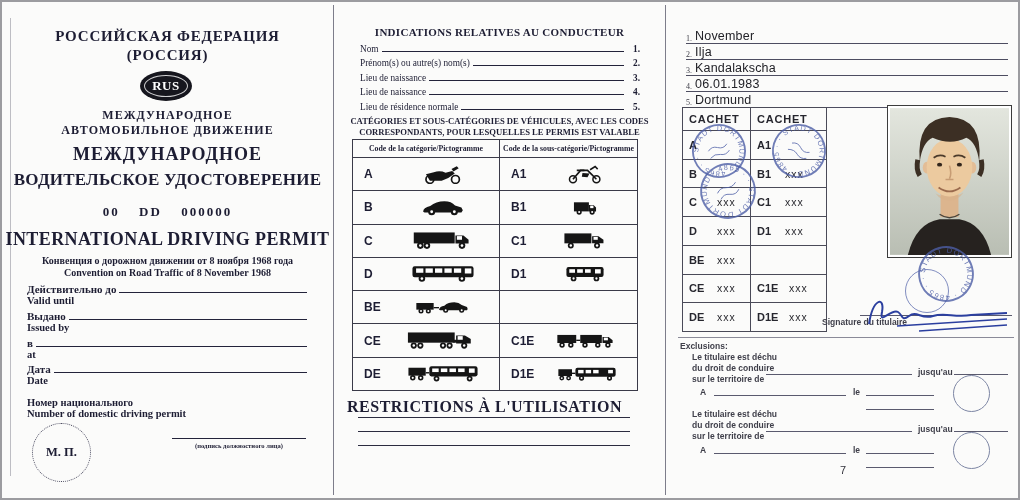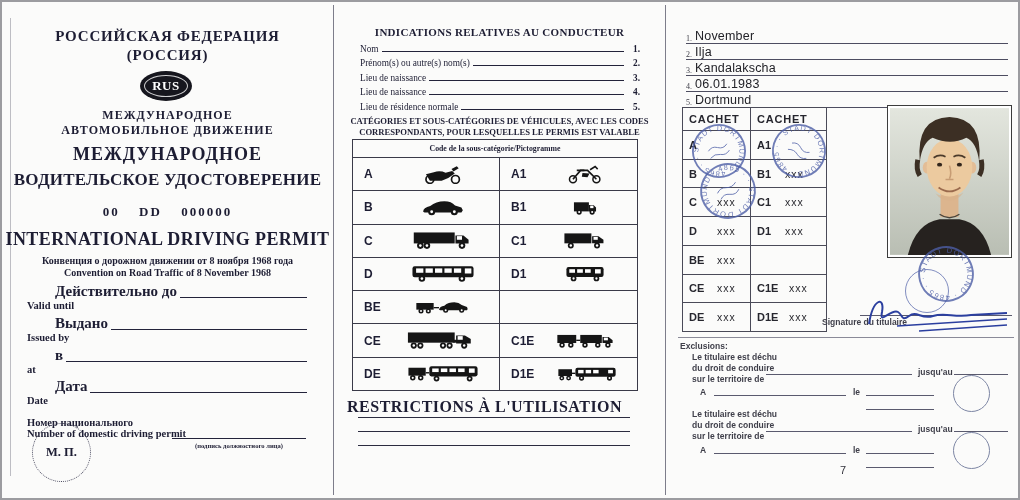--- a/index.html
+++ b/index.html
@@ -5,21 +5,21 @@
   html,body{margin:0;padding:0;background:#d9d9d9;}
   #stage{position:relative;width:1020px;height:500px;box-sizing:border-box;
          background:#fbfbfa;border:2px solid #9c9ca0;overflow:hidden;
          font-family:"Liberation Serif","DejaVu Serif",serif;color:#1d1d33;}
   .abs{position:absolute;}
   .sep{position:absolute;top:3px;bottom:3px;width:1px;background:#7d7d8a;}
   .ctr{text-align:center;left:0;width:331px;}
   .b{font-weight:bold;}
   
   .p1-line{display:flex;align-items:flex-end;}
-  .p1-line .lbl{white-space:nowrap;font-weight:bold;font-size:15px;margin-left:28px;}
+  .p1-line .lbl{white-space:nowrap;font-weight:bold;font-size:11px;}
   .fill{flex:1;border-bottom:1px solid #23233a;margin-bottom:2px;margin-left:3px;}
   .sub{font-size:10.5px;font-weight:bold;margin-top:0px;}
   .seal-circle{border:1.6px dotted #44445a;border-radius:50%;display:flex;
                align-items:center;justify-content:center;font-size:12.5px;font-weight:bold;}
   
   .f2{display:flex;align-items:flex-end;height:14.5px;font-size:9.3px;}
   .f2 .lbl{white-space:nowrap;}
   .f2 .num{width:16px;text-align:right;font-weight:bold;}
   .vtab{border:1.4px solid #3a3a48;display:flex;flex-direction:column;box-sizing:border-box;}
   .vrow{flex:1;display:flex;border-top:1px solid #3a3a48;}
@@ -139,20 +139,21 @@
         <span class="fill"></span>
         <span class="num">5.</span>
       </div>
   </div>
 
   <div class="abs b" style="left:332px;top:114px;width:331px;text-align:center;font-size:8.6px">CATÉGORIES ET SOUS-CATÉGORIES DE VÉHICULES, AVEC LES CODES</div>
   <div class="abs b" style="left:332px;top:125px;width:331px;text-align:center;font-size:8.6px">CORRESPONDANTS, POUR LESQUELLES LE PERMIS EST VALABLE</div>
 
   <div class="vtab abs" style="left:350px;top:137px;width:286px;height:252px">
     <div class="vrow">
+      <div class="vcell cl vhead">Code de la catégorie/Pictogramme</div>
       <div class="vcell cr vhead">Code de la sous-catégorie/Pictogramme</div>
     </div>
     <div class="vrow">
       <div class="vcell cl">
           <span class="vcode">A</span>
           <span class="pict">
             <svg width="42" height="19" viewBox="0 0 64 29">
               <circle cx="12" cy="22" r="6" fill="none" stroke="#151515" stroke-width="2.6"></circle>
               <circle cx="51" cy="22" r="6" fill="none" stroke="#151515" stroke-width="2.6"></circle>
               <path d="M45 6 L53 2 56 5 48 10 Z" fill="#151515"></path>

